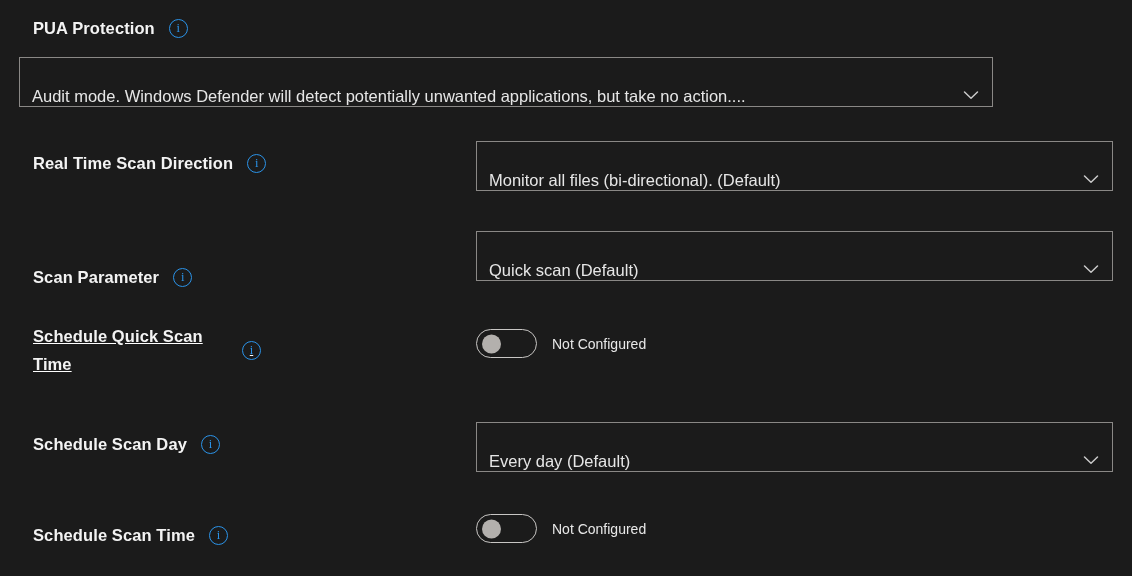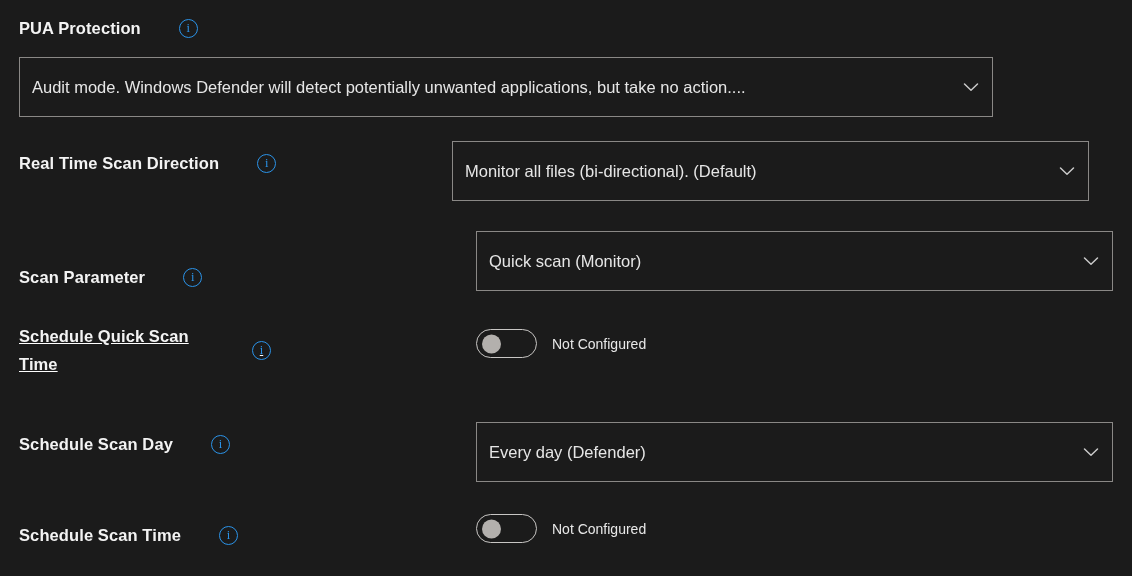--- a/index.html
+++ b/index.html
@@ -26,24 +26,23 @@
 
   
   .row {
     position: absolute;
     left: 0;
     width: 1132px;
   }
 
   .label-block {
     position: absolute;
-    left: 19px;
+    left: 33px;
     display: flex;
     align-items: center;
-    gap: 24px;
   }
   .label-block.stacked { align-items: center; }
 
   .field-label {
     font-size: 16.5px;
     font-weight: bold;
     color: #f3f3f3;
     line-height: 28px;
     letter-spacing: .1px;
     white-space: pre-line;
@@ -64,25 +63,25 @@
     font-weight: normal;
     line-height: 16px;
     text-align: center;
     display: inline-block;
     user-select: none;
   }
 
   
   .dropdown {
     position: absolute;
-    height: 60px;
+    height: 50px;
     border: 1px solid #8a8886;
     background: #1b1b1b;
     display: flex;
-    align-items: center;
+    align-items: flex-end;
     padding: 0 10px 0 12px;
     cursor: pointer;
   }
   .dropdown .dd-text {
     flex: 1 1 auto;
     font-size: 16.5px;
     color: #e6e6e6;
     white-space: nowrap;
     overflow: hidden;
     text-overflow: clip;
@@ -149,37 +148,37 @@
         </svg>
       </span>
     </div>
   </div>
 
   <div class="row" style="top:0;">
     <div class="label-block" style="top:149px;">
       <span class="field-label">Real Time Scan Direction</span>
       <span class="info-icon" style="margin-left:14px;">i</span>
     </div>
-    <div class="dropdown" style="left:452px; top:141px; width:637px;">
+    <div class="dropdown" style="left:476px; top:141px; width:637px;">
       <span class="dd-text">Monitor all files (bi-directional). (Default)</span>
       <span class="chev">
         <svg width="22" height="22" viewBox="0 0 22 22" aria-hidden="true">
           <path d="M4.5 8 L11 14.2 L17.5 8" fill="none" stroke="#c9c9c9" stroke-width="1.5" stroke-linecap="round" stroke-linejoin="round"></path>
         </svg>
       </span>
     </div>
   </div>
 
   <div class="row" style="top:0;">
     <div class="label-block" style="top:239px;margin-top:24px;">
       <span class="field-label">Scan Parameter</span>
       <span class="info-icon" style="margin-left:14px;">i</span>
     </div>
     <div class="dropdown" style="left:476px; top:231px; width:637px;">
-      <span class="dd-text">Quick scan (Monitor)</span>
+      <span class="dd-text">Quick scan (Default)</span>
       <span class="chev">
         <svg width="22" height="22" viewBox="0 0 22 22" aria-hidden="true">
           <path d="M4.5 8 L11 14.2 L17.5 8" fill="none" stroke="#c9c9c9" stroke-width="1.5" stroke-linecap="round" stroke-linejoin="round"></path>
         </svg>
       </span>
     </div>
   </div>
 
   <div class="row" style="top:0;">
     <div class="label-block stacked" style="top:322px;text-decoration:underline;">
@@ -193,21 +192,21 @@
       <span class="toggle-label">Not Configured</span>
     </div>
   </div>
 
   <div class="row" style="top:0;">
     <div class="label-block" style="top:430px;">
       <span class="field-label">Schedule Scan Day</span>
       <span class="info-icon" style="margin-left:14px;">i</span>
     </div>
     <div class="dropdown" style="left:476px; top:422px; width:637px;">
-      <span class="dd-text">Every day (Defender)</span>
+      <span class="dd-text">Every day (Default)</span>
       <span class="chev">
         <svg width="22" height="22" viewBox="0 0 22 22" aria-hidden="true">
           <path d="M4.5 8 L11 14.2 L17.5 8" fill="none" stroke="#c9c9c9" stroke-width="1.5" stroke-linecap="round" stroke-linejoin="round"></path>
         </svg>
       </span>
     </div>
   </div>
 
   <div class="row" style="top:0;">
     <div class="label-block" style="top:521px;">

